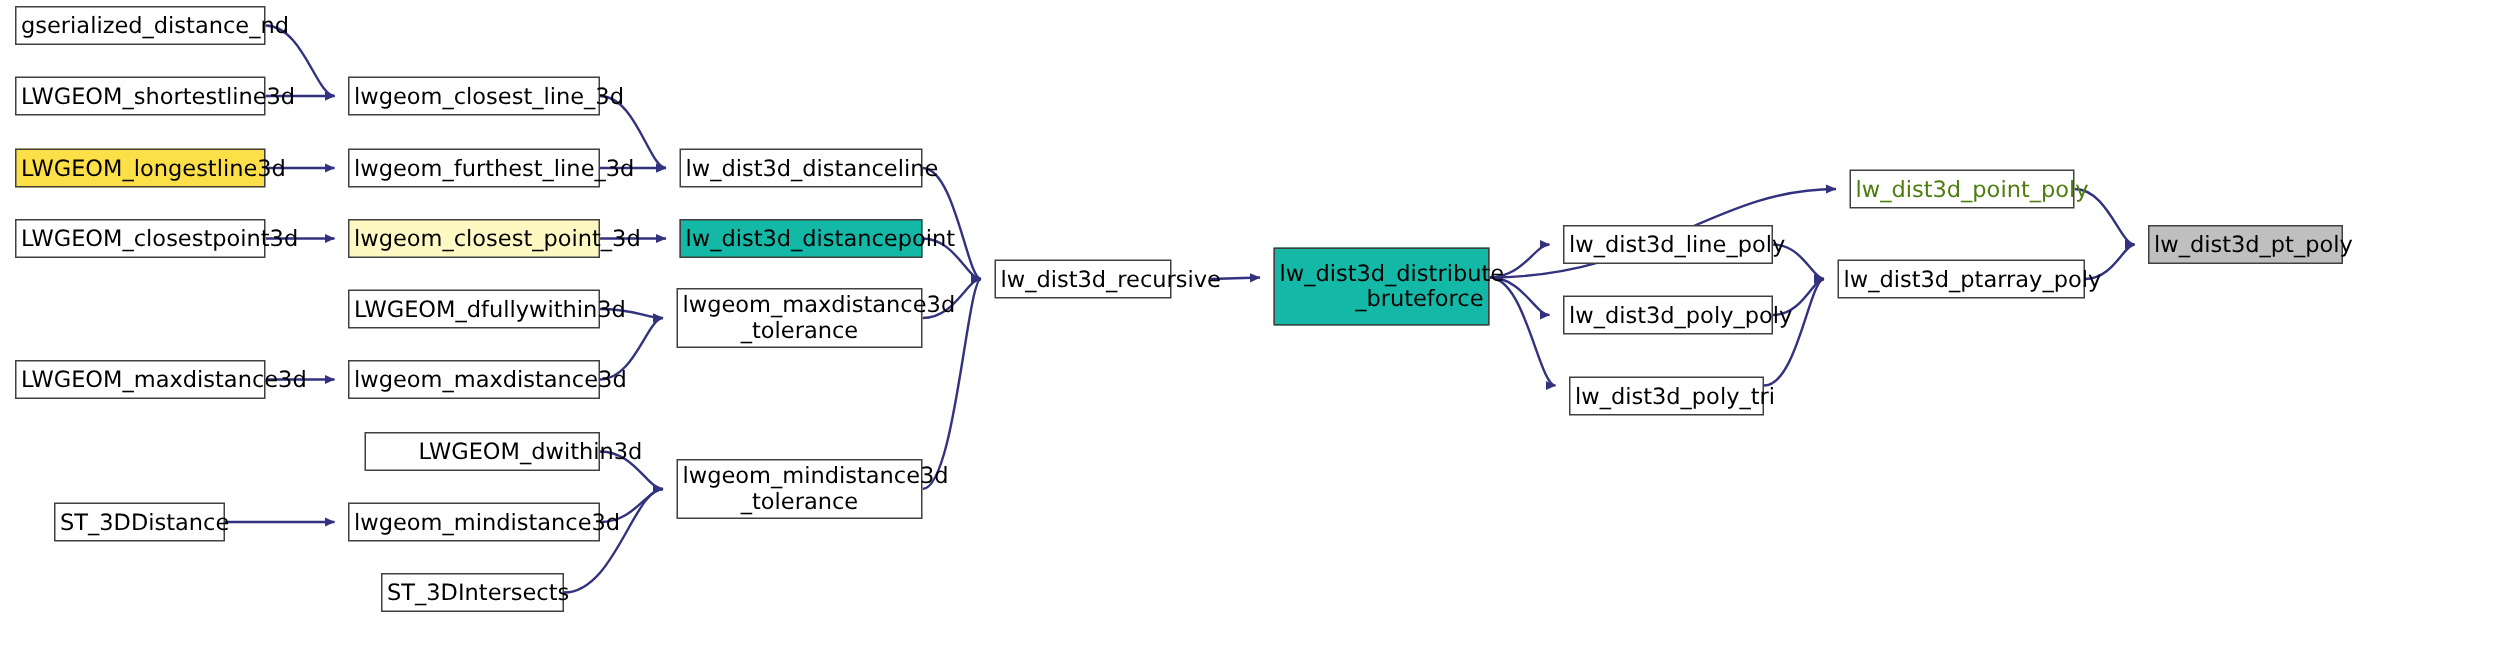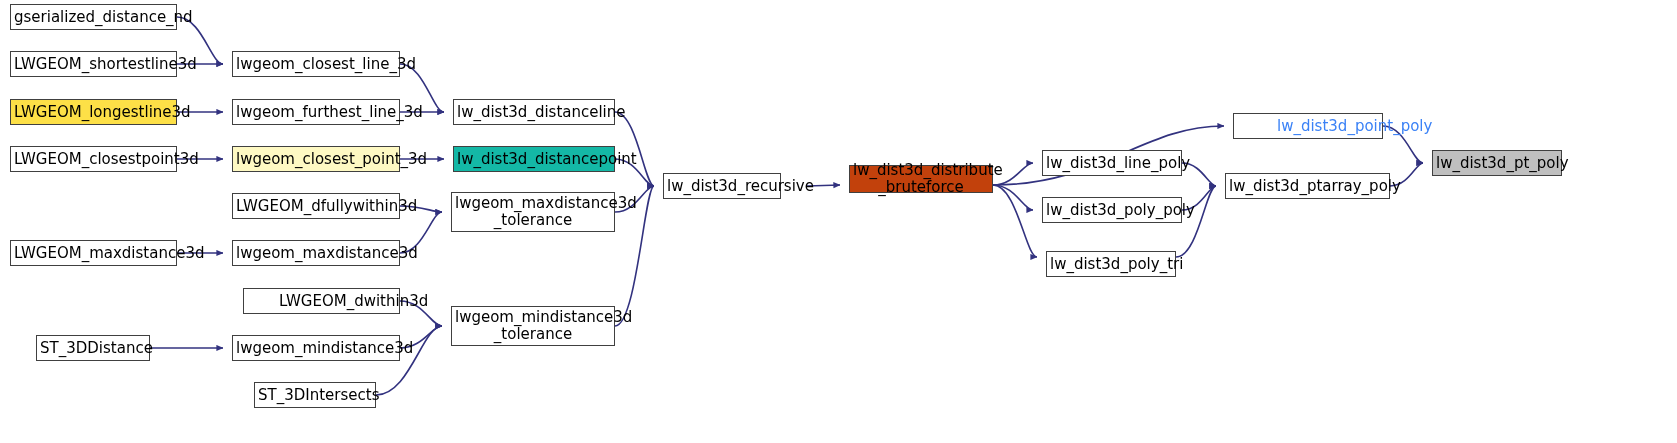--- a/index.html
+++ b/index.html
@@ -103,21 +103,21 @@
     <div class="node" style="left: 243px; top: 288px; width: 157px; height: 26px; border-color: rgb(64, 64, 64); background: rgb(255, 255, 255); color: rgb(0, 0, 0); padding-left: 32px;"><span class="node-label">LWGEOM_dwithin3d</span></div>
     <div class="node" style="left: 232px; top: 335px; width: 168px; height: 26px; border-color: rgb(64, 64, 64); background: rgb(255, 255, 255); color: rgb(0, 0, 0);"><span class="node-label">lwgeom_mindistance3d</span></div>
     <div class="node" style="left: 254px; top: 382px; width: 122px; height: 26px; border-color: rgb(64, 64, 64); background: rgb(255, 255, 255); color: rgb(0, 0, 0);"><span class="node-label">ST_3DIntersects</span></div>
     <div class="node" style="left: 453px; top: 99px; width: 162px; height: 26px; border-color: rgb(64, 64, 64); background: rgb(255, 255, 255); color: rgb(0, 0, 0);"><span class="node-label">lw_dist3d_distanceline</span></div>
     <div class="node" style="left: 453px; top: 146px; width: 162px; height: 26px; border-color: rgb(64, 64, 64); background: #14b8a6; color: rgb(0, 0, 0);"><span class="node-label">lw_dist3d_distancepoint</span></div>
     <div class="node" style="left: 451px; top: 192px; width: 164px; height: 40px; border-color: rgb(64, 64, 64); background: rgb(255, 255, 255); color: rgb(0, 0, 0);"><span class="node-label">lwgeom_maxdistance3d
 _tolerance</span></div>
     <div class="node" style="left: 451px; top: 306px; width: 164px; height: 40px; border-color: rgb(64, 64, 64); background: rgb(255, 255, 255); color: rgb(0, 0, 0);"><span class="node-label">lwgeom_mindistance3d
 _tolerance</span></div>
     <div class="node" style="left: 663px; top: 173px; width: 118px; height: 26px; border-color: rgb(64, 64, 64); background: rgb(255, 255, 255); color: rgb(0, 0, 0);"><span class="node-label">lw_dist3d_recursive</span></div>
-    <div class="node" style="left: 849px; top: 165px; width: 144px; height: 28px; border-color: rgb(64, 64, 64); background: #c2410c; color: rgb(0, 0, 0);"><span class="node-label">lw_dist3d_distribute
+    <div class="node" style="left: 849px; top: 165px; width: 144px; height: 52px; border-color: rgb(64, 64, 64); background: #14b8a6; color: rgb(0, 0, 0); text-align: right;"><span class="node-label">lw_dist3d_distribute
 _bruteforce</span></div>
-    <div class="node" style="left: 1233px; top: 113px; width: 150px; height: 26px; border-color: rgb(64, 64, 64); background: rgb(255, 255, 255); color: #3b82f6; padding-left: 40px;"><span class="node-label">lw_dist3d_point_poly</span></div>
+    <div class="node" style="left: 1233px; top: 113px; width: 150px; height: 26px; border-color: rgb(64, 64, 64); background: rgb(255, 255, 255); color: #4d7c0f;"><span class="node-label">lw_dist3d_point_poly</span></div>
     <div class="node" style="left: 1042px; top: 150px; width: 140px; height: 26px; border-color: rgb(64, 64, 64); background: rgb(255, 255, 255); color: rgb(0, 0, 0);"><span class="node-label">lw_dist3d_line_poly</span></div>
     <div class="node" style="left: 1042px; top: 197px; width: 140px; height: 26px; border-color: rgb(64, 64, 64); background: rgb(255, 255, 255); color: rgb(0, 0, 0);"><span class="node-label">lw_dist3d_poly_poly</span></div>
     <div class="node" style="left: 1046px; top: 251px; width: 130px; height: 26px; border-color: rgb(64, 64, 64); background: rgb(255, 255, 255); color: rgb(0, 0, 0);"><span class="node-label">lw_dist3d_poly_tri</span></div>
     <div class="node" style="left: 1225px; top: 173px; width: 165px; height: 26px; border-color: rgb(64, 64, 64); background: rgb(255, 255, 255); color: rgb(0, 0, 0);"><span class="node-label">lw_dist3d_ptarray_poly</span></div>
     <div class="node highlight" style="left: 1432px; top: 150px; width: 130px; height: 26px; border-color: rgb(64, 64, 64); background: rgb(191, 191, 191); color: rgb(0, 0, 0);"><span class="node-label">lw_dist3d_pt_poly</span></div>
   </div>
 
 </body></html>

